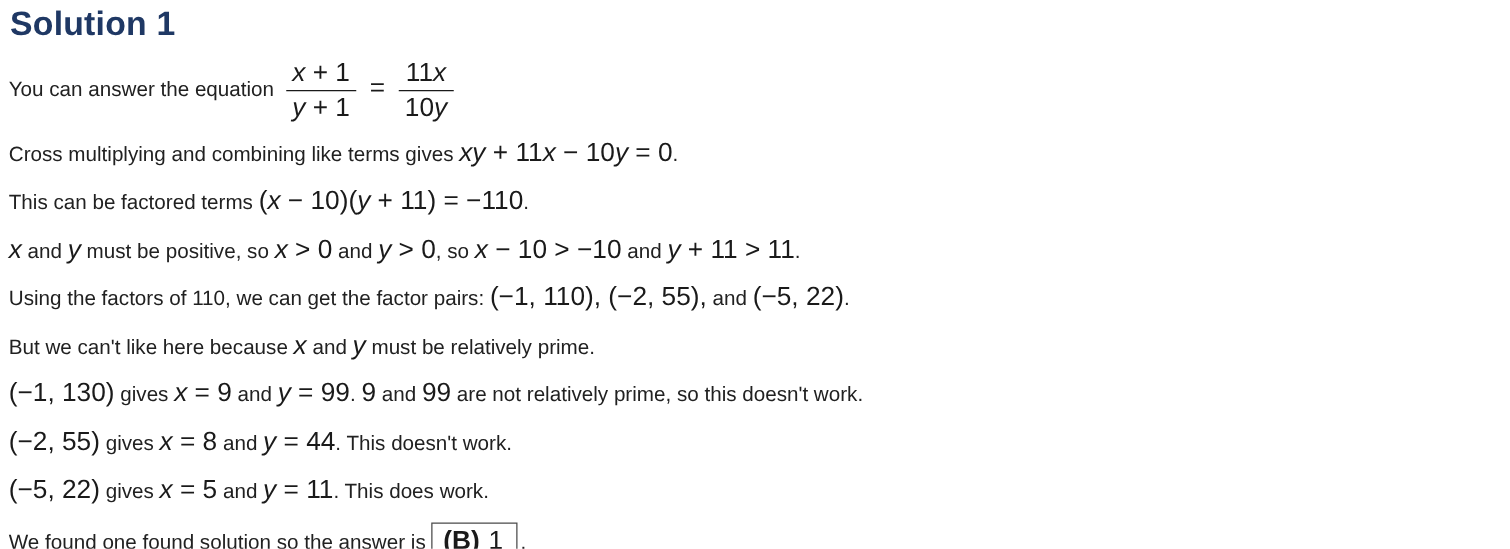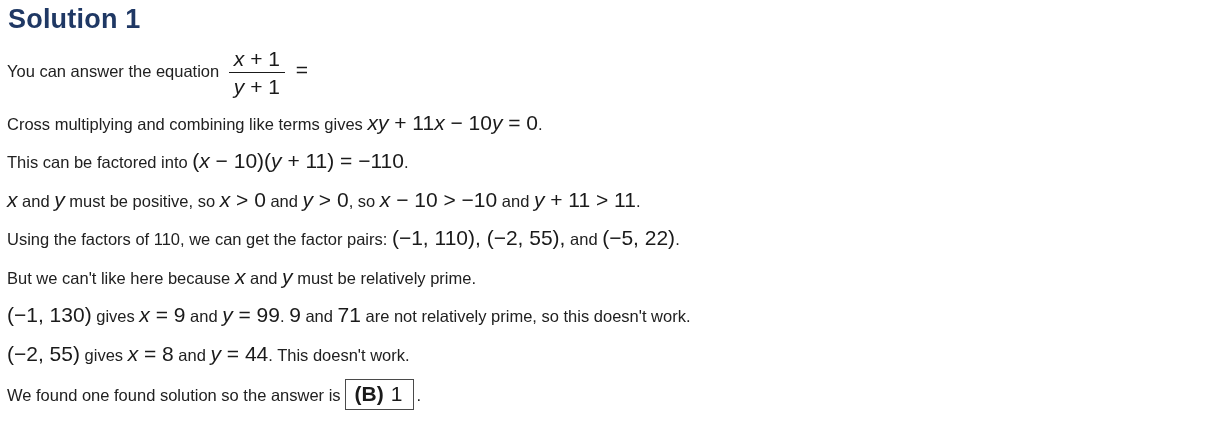--- a/index.html
+++ b/index.html
@@ -62,23 +62,24 @@
     line-height:24px;
   }
   .answer-box b{ font-weight:bold; font-style:normal; margin-right:7px; }
 </style>
 </head>
 <body>
 
 <div class="page">
   <h2 class="solution-heading">Solution 1</h2>
   <div class="content">
-      <p class="para"><span class="txt">You can answer the equation </span><span class="frac math"><span class="num"><i>x</i> + 1</span><span class="den"><i>y</i> + 1</span></span><span class="math"> = </span></p>
+      <p class="para"><span class="txt">You can answer the equation </span><span class="frac math"><span class="num"><i>x</i> + 1</span><span class="den"><i>y</i> + 1</span></span><span class="math"> = </span><span class="frac math"><span class="num">11<i>x</i></span><span class="den">10<i>y</i></span></span></p>
       <p class="para"><span class="txt">Cross multiplying and combining like terms gives </span><span class="math"><i>xy</i> + 11<i>x</i> − 10<i>y</i> = 0</span><span class="txt">.</span></p>
-      <p class="para"><span class="txt">This can be factored into </span><span class="math">(<i>x</i> − 10)(<i>y</i> + 11) = −110</span><span class="txt">.</span></p>
+      <p class="para"><span class="txt">This can be factored terms </span><span class="math">(<i>x</i> − 10)(<i>y</i> + 11) = −110</span><span class="txt">.</span></p>
       <p class="para"><span class="math"><i>x</i></span><span class="txt"> and </span><span class="math"><i>y</i></span><span class="txt"> must be positive, so </span><span class="math"><i>x</i> &gt; 0</span><span class="txt"> and </span><span class="math"><i>y</i> &gt; 0</span><span class="txt">, so </span><span class="math"><i>x</i> − 10 &gt; −10</span><span class="txt"> and </span><span class="math"><i>y</i> + 11 &gt; 11</span><span class="txt">.</span></p>
       <p class="para"><span class="txt">Using the factors of 110, we can get the factor pairs: </span><span class="math">(−1, 110), (−2, 55),</span><span class="txt"> and </span><span class="math">(−5, 22)</span><span class="txt">.</span></p>
       <p class="para"><span class="txt">But we can't like here because </span><span class="math"><i>x</i></span><span class="txt"> and </span><span class="math"><i>y</i></span><span class="txt"> must be relatively prime.</span></p>
-      <p class="para"><span class="math">(−1, 130)</span><span class="txt"> gives </span><span class="math"><i>x</i> = 9</span><span class="txt"> and </span><span class="math"><i>y</i> = 99</span><span class="txt">. </span><span class="math">9</span><span class="txt"> and </span><span class="math">71</span><span class="txt"> are not relatively prime, so this doesn't work.</span></p>
+      <p class="para"><span class="math">(−1, 130)</span><span class="txt"> gives </span><span class="math"><i>x</i> = 9</span><span class="txt"> and </span><span class="math"><i>y</i> = 99</span><span class="txt">. </span><span class="math">9</span><span class="txt"> and </span><span class="math">99</span><span class="txt"> are not relatively prime, so this doesn't work.</span></p>
       <p class="para"><span class="math">(−2, 55)</span><span class="txt"> gives </span><span class="math"><i>x</i> = 8</span><span class="txt"> and </span><span class="math"><i>y</i> = 44</span><span class="txt">. This doesn't work.</span></p>
+      <p class="para"><span class="math">(−5, 22)</span><span class="txt"> gives </span><span class="math"><i>x</i> = 5</span><span class="txt"> and </span><span class="math"><i>y</i> = 11</span><span class="txt">. This does work.</span></p>
       <p class="para"><span class="txt">We found one found solution so the answer is</span><span class="answer-box math"><b>(B)</b>1</span><span class="txt">.</span></p>
     </div>
 </div>
 
 </body></html>

